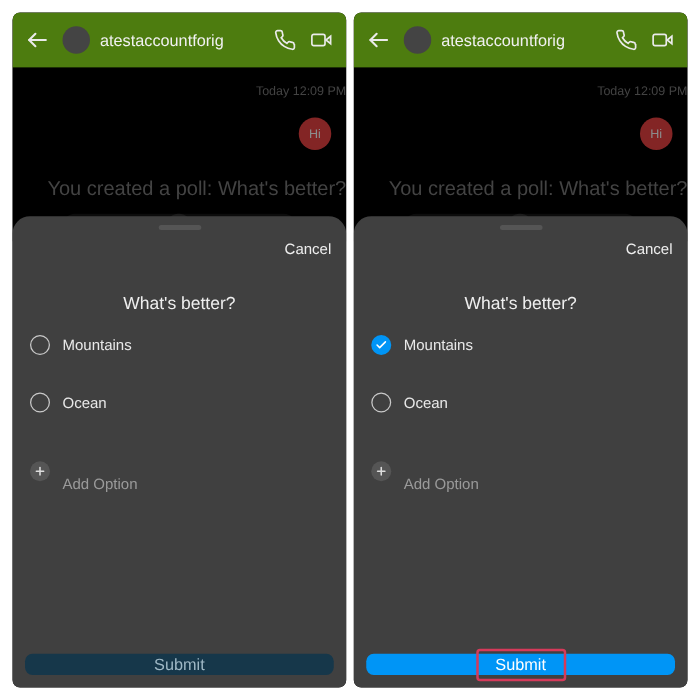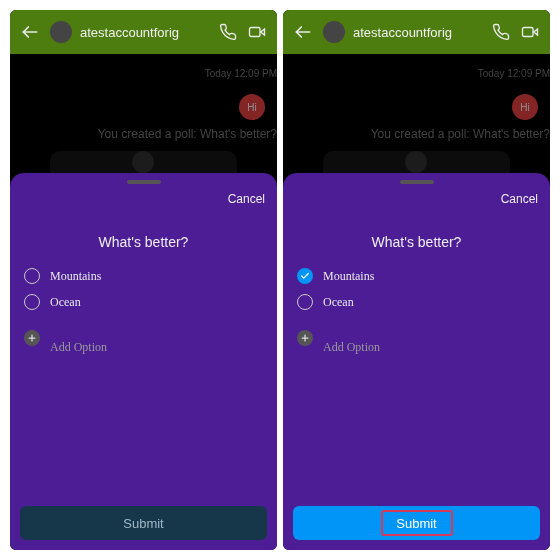--- a/index.html
+++ b/index.html
@@ -66,21 +66,21 @@
     top: 40px;
     width: 26px; height: 26px;
     border-radius: 50%;
     background: #ef4444;
     color: #fff;
     font-size: 10px;
     display: flex;
     align-items: center;
     justify-content: center;
   }
-  .poll-sys { margin-top: 48px; font-size: 12px; }
+  .poll-sys { margin-top: 64px; font-size: 16px; }
   .chat-avatar-card {
     margin: 10px auto 0 auto;
     width: 70%;
     height: 22px;
     border-top-left-radius: 10px;
     border-top-right-radius: 10px;
     background: #161616;
     display:flex; align-items:center; justify-content:center;
   }
   .chat-avatar-card .avatar-sm{ background:#333; }
@@ -91,21 +91,21 @@
     inset: 0;
     background: rgba(0,0,0,0.45);
     pointer-events: none;
   }
 
   
   .sheet {
     position: absolute;
     left: 0; right: 0; bottom: 0;
     top: 163px;
-    background: #4c1d95;
+    background: #404040;
     border-top-left-radius: 14px;
     border-top-right-radius: 14px;
     display: flex;
     flex-direction: column;
   }
   .grabber {
     width: 34px; height: 4px;
     border-radius: 2px;
     background: #555;
     margin: 7px auto 0 auto;
@@ -124,21 +124,21 @@
     font-weight: 400;
   }
   .question {
     color: #efefef;
     font-size: 14px;
     text-align: center;
     margin-top: 20px;
     margin-bottom: 18px;
   }
 
-  .options { padding: 0 14px; display:flex; flex-direction:column; gap:10px;font-family:Liberation Serif, serif; }
+  .options { padding: 0 14px; display:flex; flex-direction:column; gap:30px; }
   .opt-row { display:flex; align-items:center; gap:10px; }
   .radio {
     width: 16px; height: 16px;
     border-radius: 50%;
     border: 1.5px solid #c9c9c9;
     display:flex; align-items:center; justify-content:center;
     flex: none;
   }
   .radio.checked {
     border: none;
@@ -154,21 +154,21 @@
     background:#555; display:flex; align-items:center; justify-content:center;
     flex:none;
   }
   .add-btn svg { display:block; }
   .add-label { color:#9a9a9a; font-size:12px;margin-top:20px; }
 
   .sheet-spacer { flex:1; }
 
   .submit-btn {
     margin: 10px;
-    height: 34px;
+    height: 17px;
     border-radius: 6px;
     display:flex; align-items:center; justify-content:center;
     font-size: 13px;
     position: relative;
   }
   .submit-inactive { background:#16374a; color:#9fb8c5; }
   .submit-active   { background:#0095f6; color:#ffffff; }
 
   .highlight-ring {
     position:absolute;

